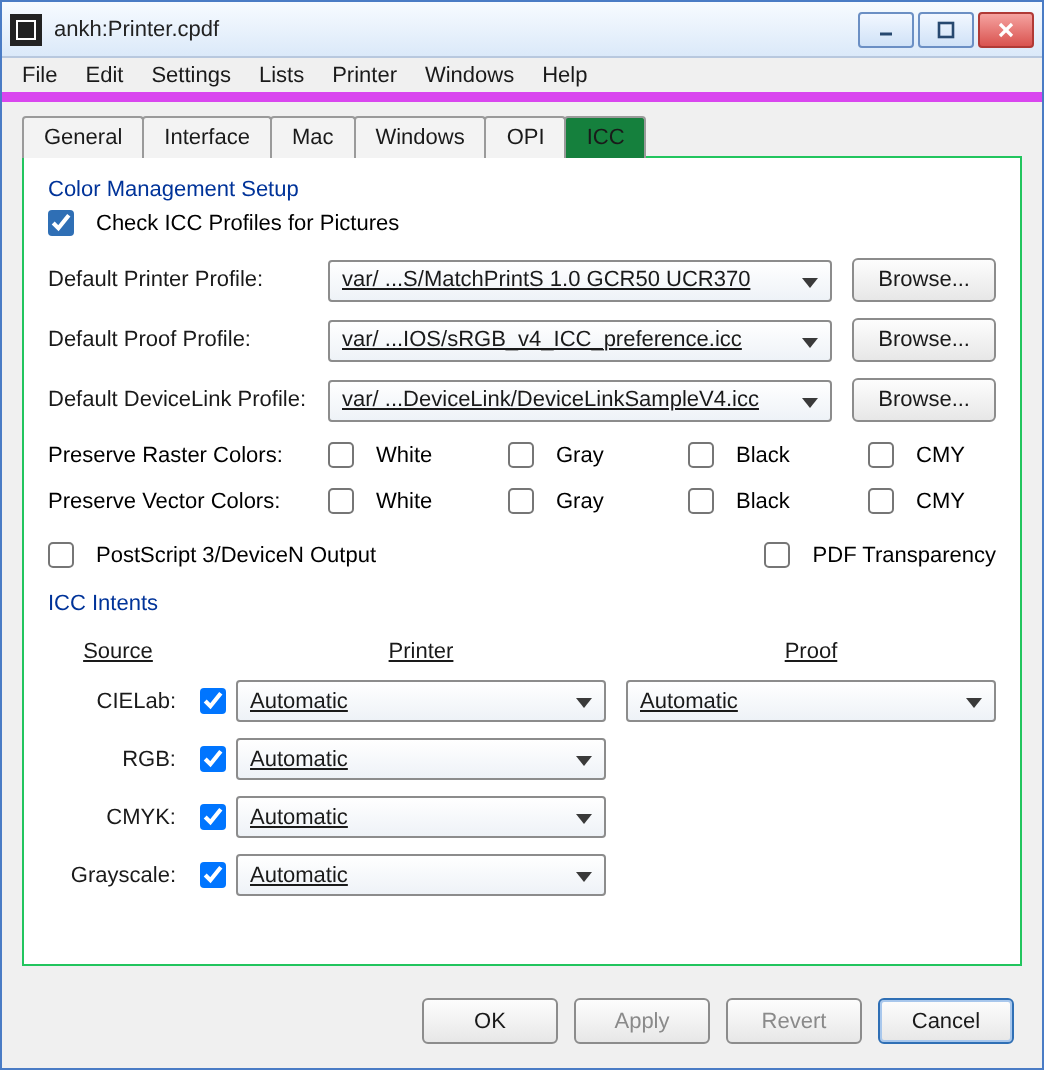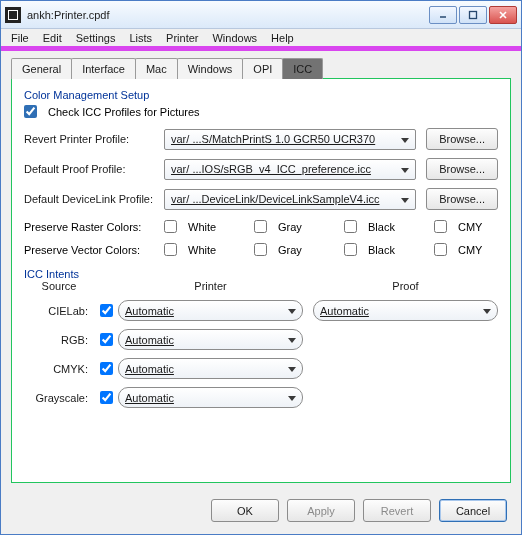--- a/index.html
+++ b/index.html
@@ -10,43 +10,43 @@
 .titlebar .appicon::after { content:""; position:absolute; inset:3px; border:1px solid #fff; }
 .titlebar .title { flex: 1; color: #222; }
 .winbtns { display: flex; gap: 2px; }
 .winbtn { width: 28px; height: 18px; border: 1px solid #6b8fc4; background: linear-gradient(#f2f7ff,#d0e2f7); border-radius: 2px; display:flex;align-items:center;justify-content:center; }
 .winbtn.close { background: linear-gradient(#f5a3a0,#d9534f); border-color:#b03a36; color:#fff; font-weight:bold; }
 .winbtn svg { width:10px; height:10px; }
 .menubar { height: 22px; background:#f0f0f0; display:flex; align-items:center; padding:0 4px; gap:2px; border-bottom:5px solid #d946ef;}
 .menubar span { padding: 2px 6px; color:#1a1a1a;}
 .tabs-row { display:flex; padding: 6px 10px 0 10px; }
 .tab { padding: 4px 10px; border:1px solid #9a9a9a; border-bottom:none; background:#f3f3f3; margin-right:-1px; border-radius:2px 2px 0 0; color:#1a1a1a; position:relative; top:1px;}
-.tab.active { background:#737373; z-index:2; }
+.tab.active { background:#15803d; z-index:2; }
 .panel { margin: 0 10px 6px 10px; border:1px solid #22c55e; background:#fff; padding:10px 12px 6px 12px; flex:1; overflow:hidden;}
 .section-label { color:#003399; margin-bottom:4px; }
 .chk { display:inline-flex; align-items:center; gap:11px; }
 .chk input { width:13px; height:13px; margin:0; accent-color:#2f6fb5; }
 .row { display:flex; align-items:center; margin-top:8px; }
 .lbl { width:140px; color:#1a1a1a; }
 .combo { flex:1; height:21px; border:1px solid #8c8c8c; background:linear-gradient(#fff,#eef2f7); display:flex; align-items:center; padding:0 18px 0 6px; position:relative; color:#1a1a1a; border-radius:2px;text-decoration:underline;}
 .combo::after { content:""; position:absolute; right:6px; top:8px; border-left:4px solid transparent; border-right:4px solid transparent; border-top:5px solid #3a3a3a;}
 .btn { height:22px; padding:0 12px; border:1px solid #8c8c8c; background:linear-gradient(#fdfdfd,#e7e7e7); border-radius:3px; margin-left:10px; color:#1a1a1a; display:inline-flex; align-items:center; justify-content:center;}
 .btn.disabled { color:#8a8a8a; }
 .btn.primary { border-color:#2f6fb5; box-shadow:0 0 0 1px #a8c7ec inset; }
 .grid4 { display:grid; grid-template-columns: 140px 90px 90px 90px 90px; align-items:center; margin-top:10px; }
 .grid4 .chk { justify-self:start; }
 .twocol { display:flex; align-items:center; margin-top:14px; }
 .twocol .left { flex:1; }
 .fieldset-label { color:#003399; margin-top:12px; }
-.intent-head { display:grid; grid-template-columns:70px 24px 1fr 10px 1fr; margin-top:0; color:#1a1a1a; }
+.intent-head { display:grid; grid-template-columns:70px 24px 1fr 10px 1fr; margin-top:12px; color:#1a1a1a;text-decoration:underline; }
 .intent-head .h1 { grid-column:3; text-align:center; }
 .intent-head .h2 { grid-column:5; text-align:center; }
 .intent-row { display:grid; grid-template-columns:70px 24px 1fr 10px 1fr; align-items:center; margin-top:8px; }
 .intent-row .ilbl { text-align:right; padding-right:6px; color:#1a1a1a;}
-.intent-row .combo { width:100%;border-radius:10px; }
+.intent-row .combo { width:100%; }
 .footer { display:flex; justify-content:flex-end; gap:8px; padding:10px 14px 12px; }
 .footer .btn { min-width:68px; height:23px; margin-left:0;}
 </style>
 </head>
 <body>
 
 <div class="window">
   <div class="titlebar">
     <div class="appicon"></div>
     <div class="title">ankh:Printer.cpdf</div>
@@ -90,21 +90,21 @@
   </div>
 
   <div class="panel">
     <div class="section-label">Color Management Setup</div>
     <label class="chk">
       <input type="checkbox" checked="" style="">
       <span>Check ICC Profiles for Pictures</span>
     </label>
 
     <div class="row">
-      <div class="lbl">Revert Printer Profile:</div>
+      <div class="lbl">Default Printer Profile:</div>
       <div class="combo">
           <span>var/ ...S/MatchPrintS 1.0 GCR50 UCR370</span>
         </div>
       <div class="btn">Browse...</div>
     </div>
     <div class="row">
       <div class="lbl">Default Proof Profile:</div>
       <div class="combo">
           <span>var/ ...IOS/sRGB_v4_ICC_preference.icc</span>
         </div>
@@ -150,20 +150,30 @@
       <label class="chk">
           <input type="checkbox" style="">
           <span>Black</span>
         </label>
       <label class="chk">
           <input type="checkbox" style="">
           <span>CMY</span>
         </label>
     </div>
 
+    <div class="twocol">
+      <label class="chk left">
+          <input type="checkbox" style="">
+          <span>PostScript 3/DeviceN Output</span>
+        </label>
+      <label class="chk">
+          <input type="checkbox" style="">
+          <span>PDF Transparency</span>
+        </label>
+    </div>
 
     <div class="fieldset-label">ICC Intents</div>
     <div class="intent-head">
       <div style="text-align:center;">Source</div>
       <div></div>
       <div class="h1">Printer</div>
       <div></div>
       <div class="h2">Proof</div>
     </div>
 

